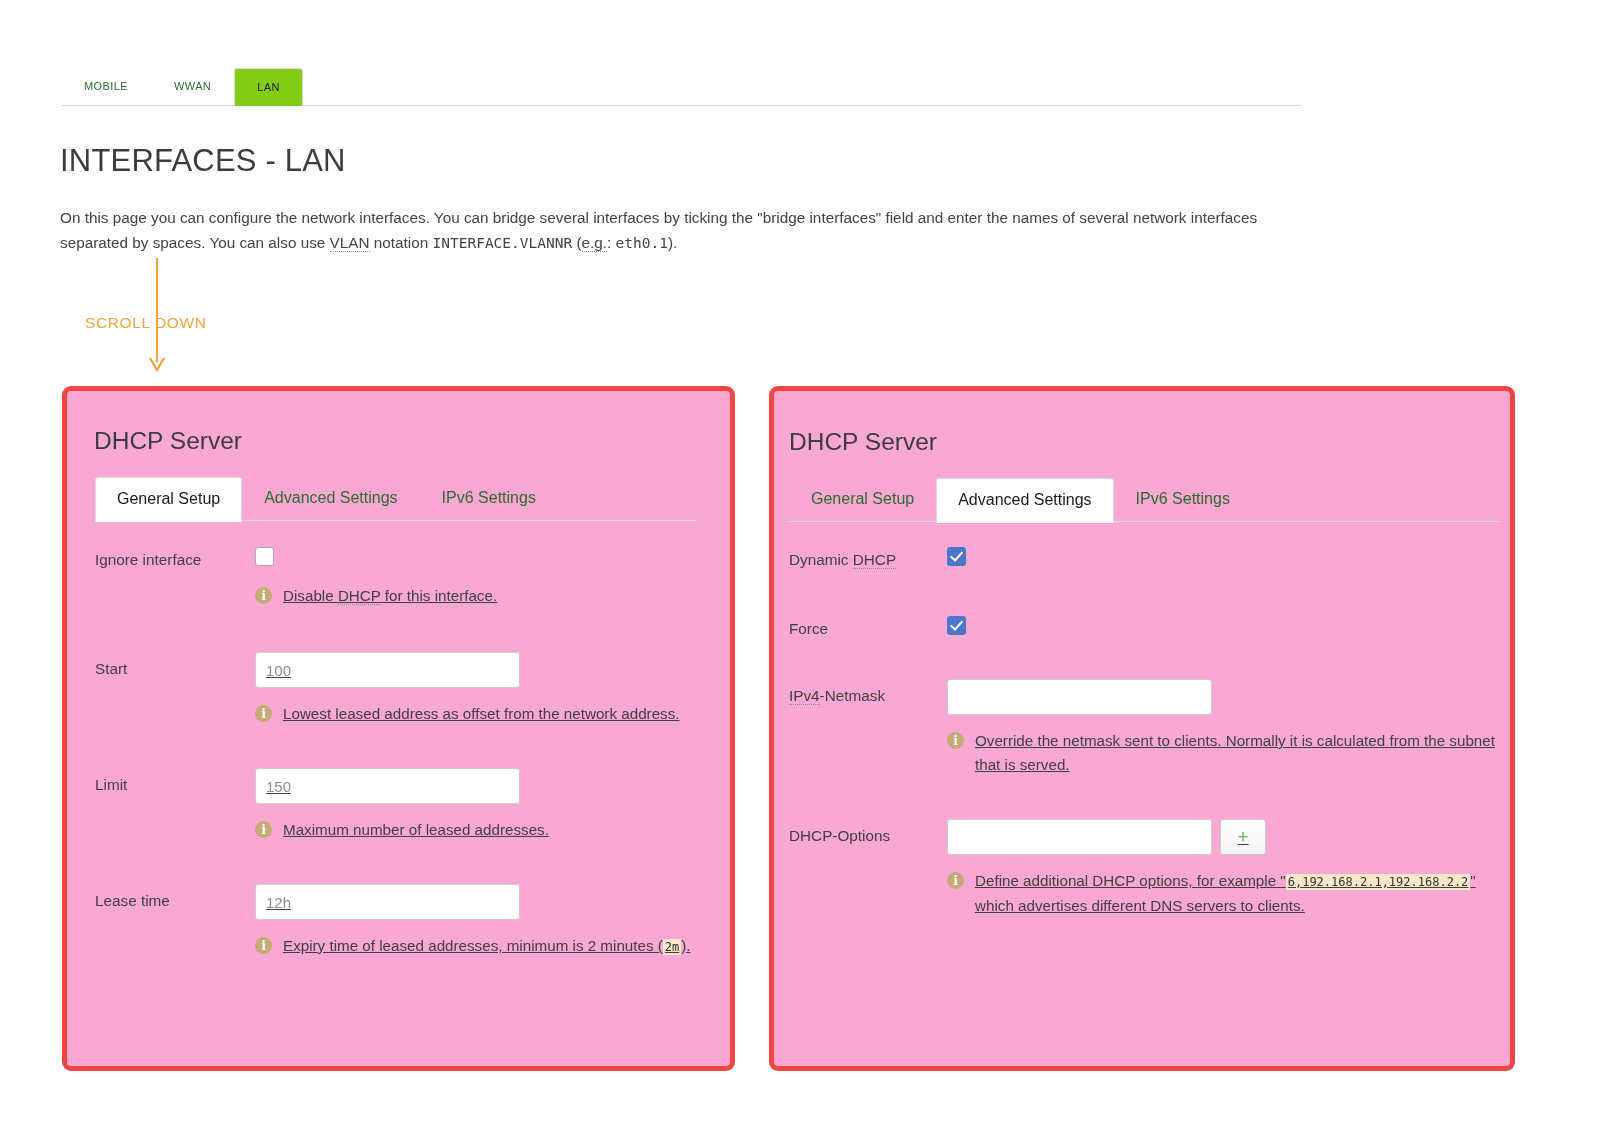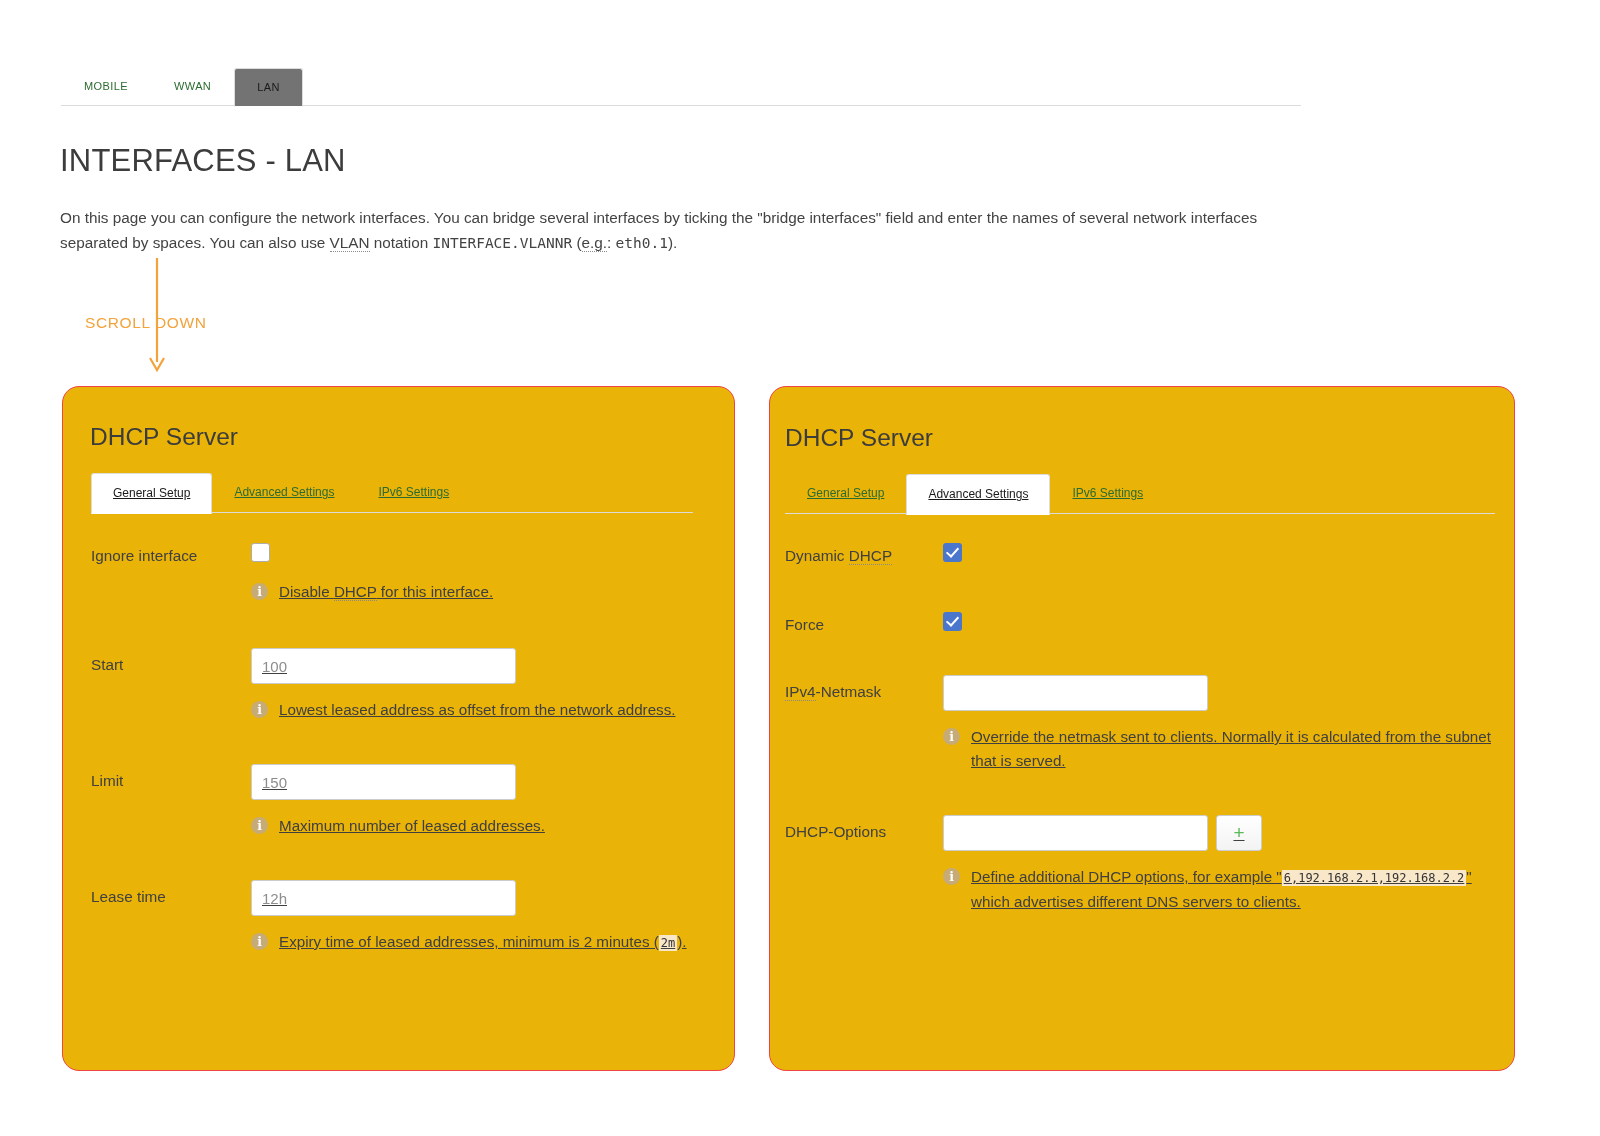--- a/index.html
+++ b/index.html
@@ -23,21 +23,21 @@
     border-bottom: 1px solid #dcdcdc;
   }
   .toptabs { position: absolute; left: 0; bottom: 0; display: flex; align-items: flex-end; }
   .toptab {
     font-size: 11px; letter-spacing: .4px;
     color: #2c6b2f; padding: 12px 22px 13px 22px;
     background: transparent; border: 1px solid transparent;
     position: relative; cursor: pointer; white-space: nowrap;
   }
   .toptab.active {
-    color: #1a1a1a; background: #737373;
+    color: #1a1a1a; background: #84cc16;
     border: 1px solid #dcdcdc; border-bottom: 1px solid #ffffff;
     border-radius: 3px 3px 0 0; margin-bottom: -1px; z-index: 3;
   }
 
   
   .page-title {
     position: absolute; left: 60px; top: 143px;
     font-size: 31px; font-weight: 400; color: #3c3c3c; letter-spacing: .2px;
   }
   .page-desc {
@@ -49,41 +49,41 @@
 
   
   .annot { position: absolute; left: 52px; top: 256px; width: 230px; height: 120px; text-align: center; }
   .annot-label {
     position: absolute; left: 33px; top: 58px;
     color: #f2a33c; font-size: 15.5px; letter-spacing: .6px;
   }
 
   
   .panel {
-    position: absolute; background: #eab308;
-    border: 1px solid #ef4444; border-radius: 17px;
+    position: absolute; background: #f9a8d4;
+    border: 5px solid #ef4444; border-radius: 9px;
   }
   #panel-left  { left: 62px;  top: 386px; width: 673px; height: 685px; }
   #panel-right { left: 769px; top: 386px; width: 746px; height: 685px; }
 
   .panel-title {
     font-size: 24.5px; font-weight: 400; color: #3c3c3c;
   }
   #panel-left  .panel-title { position: absolute; left: 27px; top: 36px; }
   #panel-right .panel-title { position: absolute; left: 15px; top: 37px; }
 
   
   .inner-tabs { position: absolute; display: flex; align-items: flex-end; }
   #panel-left  .inner-tabs { left: 28px; top: 85px; width: 602px; }
   #panel-right .inner-tabs { left: 15px; top: 86px; width: 710px; }
   .inner-tabs-rule { position: absolute; left: 0; bottom: 0; width: 100%; border-bottom: 1px solid #dcdcdc; }
   .itab {
-    font-size: 12px; color: #2c6b2f; padding: 12px 21px 13px 21px;
+    font-size: 16px; color: #2c6b2f; padding: 12px 21px 13px 21px;
     border: 1px solid transparent; background: transparent;
-    position: relative; z-index: 2; cursor: pointer; white-space: nowrap; text-decoration: underline;
+    position: relative; z-index: 2; cursor: pointer; white-space: nowrap;
   }
   .itab.active {
     color: #1a1a1a; background: #fff;
     border: 1px solid #dcdcdc; border-bottom-color: #ffffff;
     border-radius: 3px 3px 0 0; margin-bottom: -1px; z-index: 3;
   }
 
   
   .form { position: absolute; }
   #panel-left  .form { left: 28px; top: 152px; width: 620px; }

